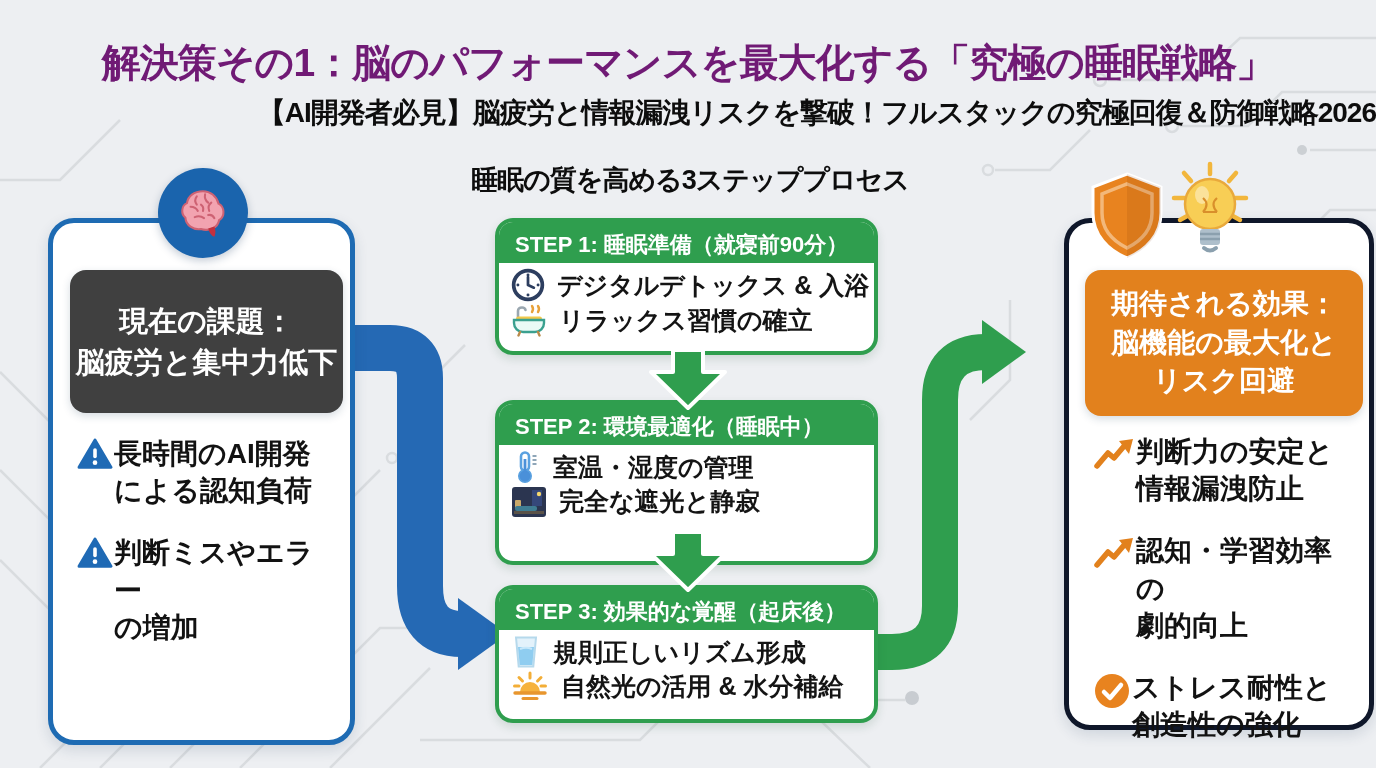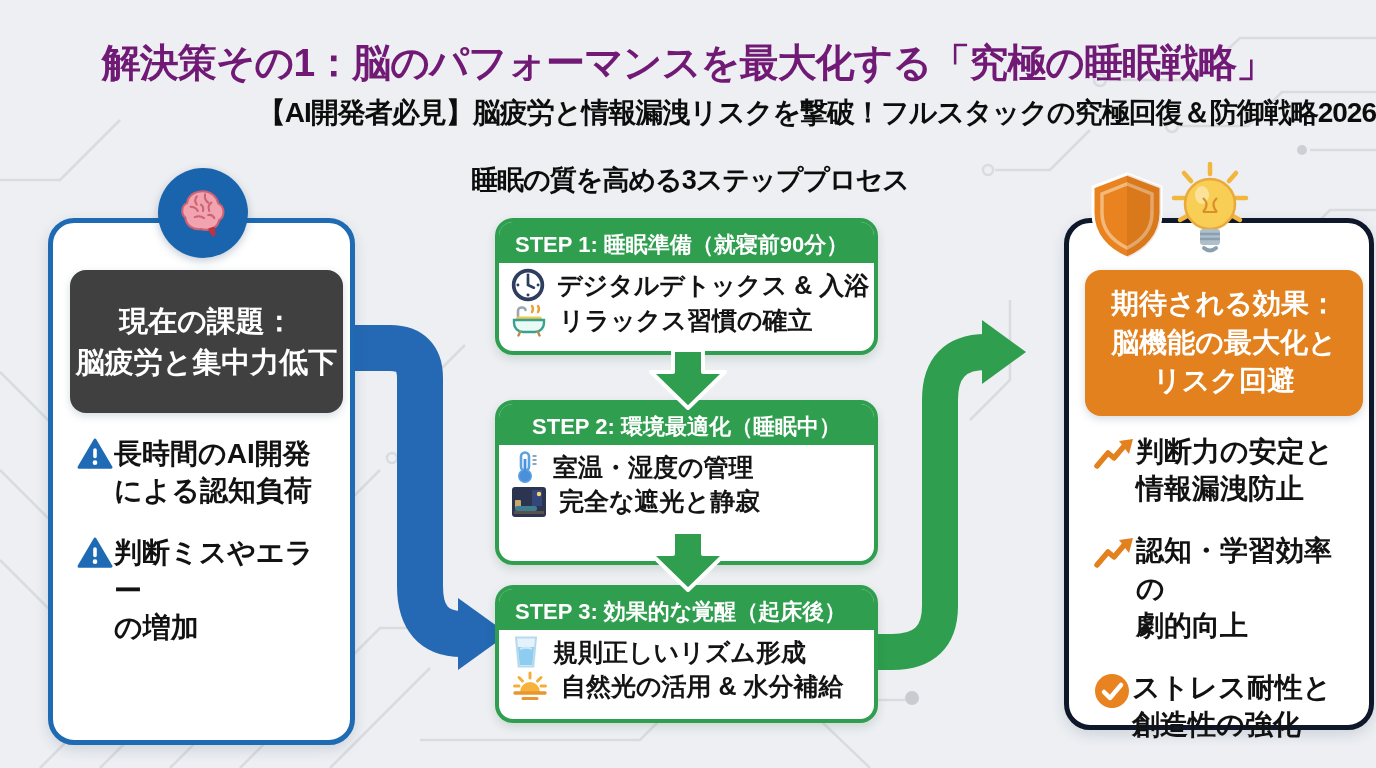--- a/index.html
+++ b/index.html
@@ -71,21 +71,21 @@
     position:absolute; left:420px; top:162px; width:540px; text-align:center;
     font-size:27px; font-weight:700; letter-spacing:-1px; z-index:2; color:#0d0d0d;
   }
 
   .step-card {
     position:absolute; left:495px; width:383px; background:#fff;
     border:4px solid #2f9e4e; border-radius:18px; z-index:2;
     box-shadow:0 4px 10px rgba(30,80,45,.15); overflow:hidden;
   }
   .step-1 { top:218px; height:137px; }
-  .step-2 { top:400px; height:165px;text-align:center; }
+  .step-2 { top:400px; height:165px; }
   .step-3 { top:585px; height:138px; }
   .step-header {
     background:#2f9e4e; color:#fff; font-weight:800; font-size:22px;
     padding:8px 16px 3px; letter-spacing:0;
   }
   .step-body { padding:5px 12px 4px; display:flex; flex-direction:column; gap:1px; }
   .step-row { display:flex; align-items:center; gap:12px; }
   .step-row .s-icon { flex:0 0 auto; display:flex; align-items:center; }
   .step-row .s-text { font-size:25px; font-weight:800; color:#141414; white-space:nowrap; }
 

